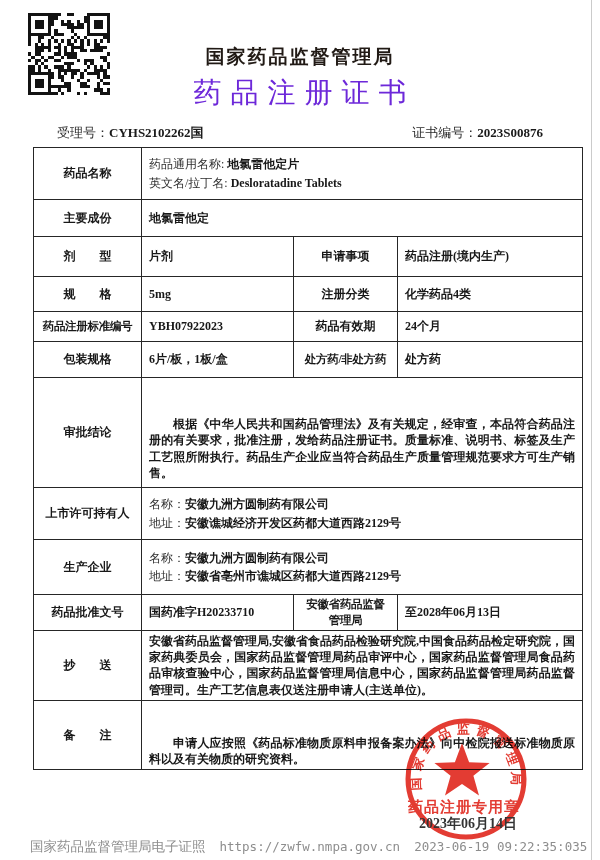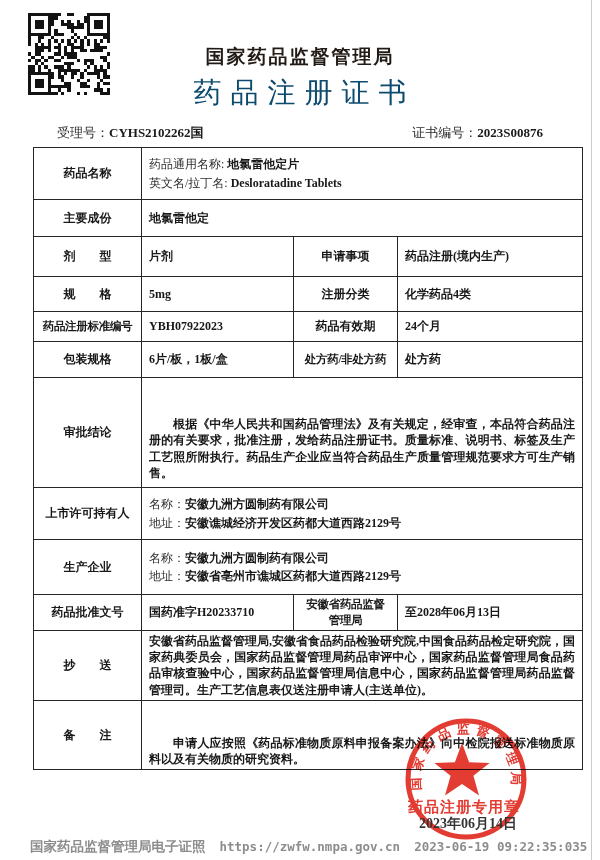--- a/index.html
+++ b/index.html
@@ -15,21 +15,21 @@
   .qr svg{width:100%;height:100%;}
 
   
   .org-title{
     position:absolute;left:0;top:44px;width:600px;text-align:center;
     font-family:"Liberation Sans","DejaVu Sans",sans-serif;
     font-size:19px;font-weight:bold;letter-spacing:2px;color:#211a15;
   }
   .doc-title{
     position:absolute;left:0;top:74px;width:600px;text-align:center;
-    font-size:28px;letter-spacing:9px;text-indent:9px;color:#0c4a6e;
+    font-size:28px;letter-spacing:9px;text-indent:9px;color:#6d28d9;
   }
   .accept-row{position:absolute;left:0;top:124px;width:600px;font-size:13px;}
   .accept-left{position:absolute;left:57px;}
   .accept-right{position:absolute;right:57px;font-family:Liberation Serif, serif;}
   .accept-row .num{font-weight:bold;}
   .accept-row .lab{color:#2b2b2b;}
 
   
   table.cert{
     border-collapse:collapse;table-layout:fixed;
@@ -51,21 +51,21 @@
   .stamp{position:absolute;left:396px;top:709px;width:144px;height:144px;
     opacity:0.9;mix-blend-mode:multiply;}
   .stamp svg{width:100%;height:100%;overflow:visible;}
   .stamp .ring-text{font-family:"Liberation Sans","DejaVu Sans",sans-serif;font-weight:bold;}
   .stamp .bottom-text{font-family:"Liberation Sans","DejaVu Sans",sans-serif;font-weight:bold;}
   .stamp .date-text{font-family:"Liberation Serif","DejaVu Serif",serif;font-weight:bold;}
 
   
   .footer{
     position:absolute;left:30px;top:838px;width:560px;
-    font-size:13.5px;color:#8d8d8d;white-space:nowrap;font-weight:bold;
+    font-size:13.5px;color:#8d8d8d;white-space:nowrap;
   }
   .footer .mono{font-family:"DejaVu Sans Mono","Liberation Mono",monospace;font-size:12.5px;}
   .footer span{margin-right:14px;}
 </style>
 </head>
 <body>
 
 <div class="page">
 
   <div class="qr">

